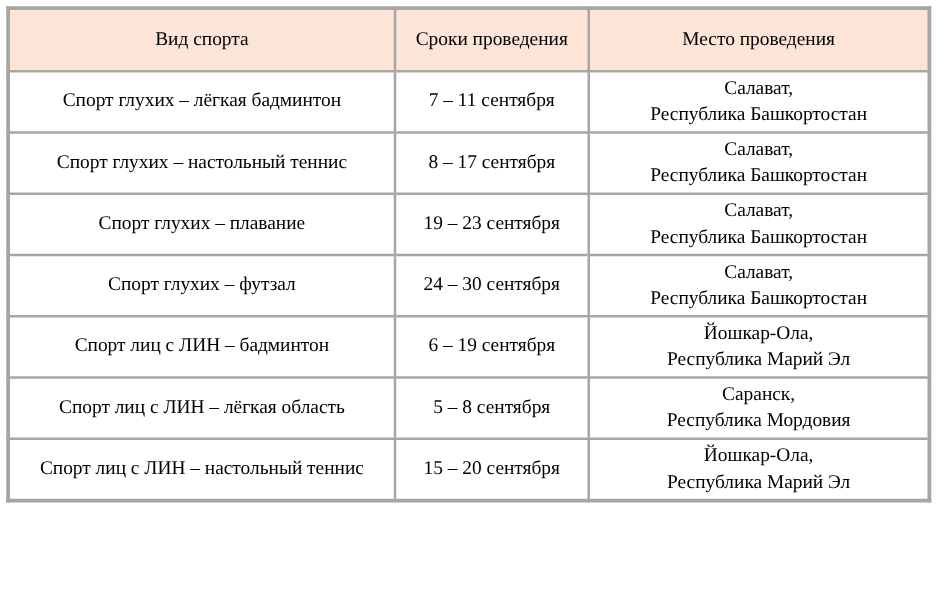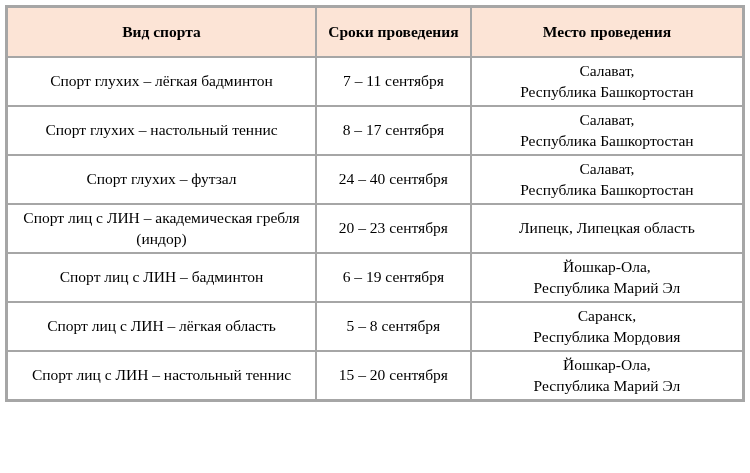--- a/index.html
+++ b/index.html
@@ -31,21 +31,21 @@
   th, td {
     text-align: center;
     vertical-align: middle;
     padding: 3px 8px;
     font-size: 15.5px;
     line-height: 1.32;
     white-space: pre-line;
   }
   thead th {
     background: #fce4d6;
-    font-weight: bold;
+    font-weight: normal;
     height: 42px;
   }
   tbody td {
     background: #ffffff;
     height: 41px;
   }
   col.c-sport { width: 42%; }
   col.c-dates { width: 21%; }
   col.c-place { width: 37%; }
 </style>
@@ -72,30 +72,30 @@
       <td>Салават,
 Республика Башкортостан</td>
     </tr>
     <tr>
       <td>Спорт глухих – настольный теннис</td>
       <td>8 – 17 сентября</td>
       <td>Салават,
 Республика Башкортостан</td>
     </tr>
     <tr>
-      <td>Спорт глухих – футзал</td>
-      <td>24 – 40 сентября</td>
+      <td>Спорт глухих – плавание</td>
+      <td>19 – 23 сентября</td>
       <td>Салават,
 Республика Башкортостан</td>
     </tr>
     <tr>
-      <td>Спорт лиц с ЛИН – академическая гребля
-(индор)</td>
-      <td>20 – 23 сентября</td>
-      <td>Липецк, Липецкая область</td>
+      <td>Спорт глухих – футзал</td>
+      <td>24 – 30 сентября</td>
+      <td>Салават,
+Республика Башкортостан</td>
     </tr>
     <tr>
       <td>Спорт лиц с ЛИН – бадминтон</td>
       <td>6 – 19 сентября</td>
       <td>Йошкар-Ола,
 Республика Марий Эл</td>
     </tr>
     <tr>
       <td>Спорт лиц с ЛИН – лёгкая область</td>
       <td>5 – 8 сентября</td>

